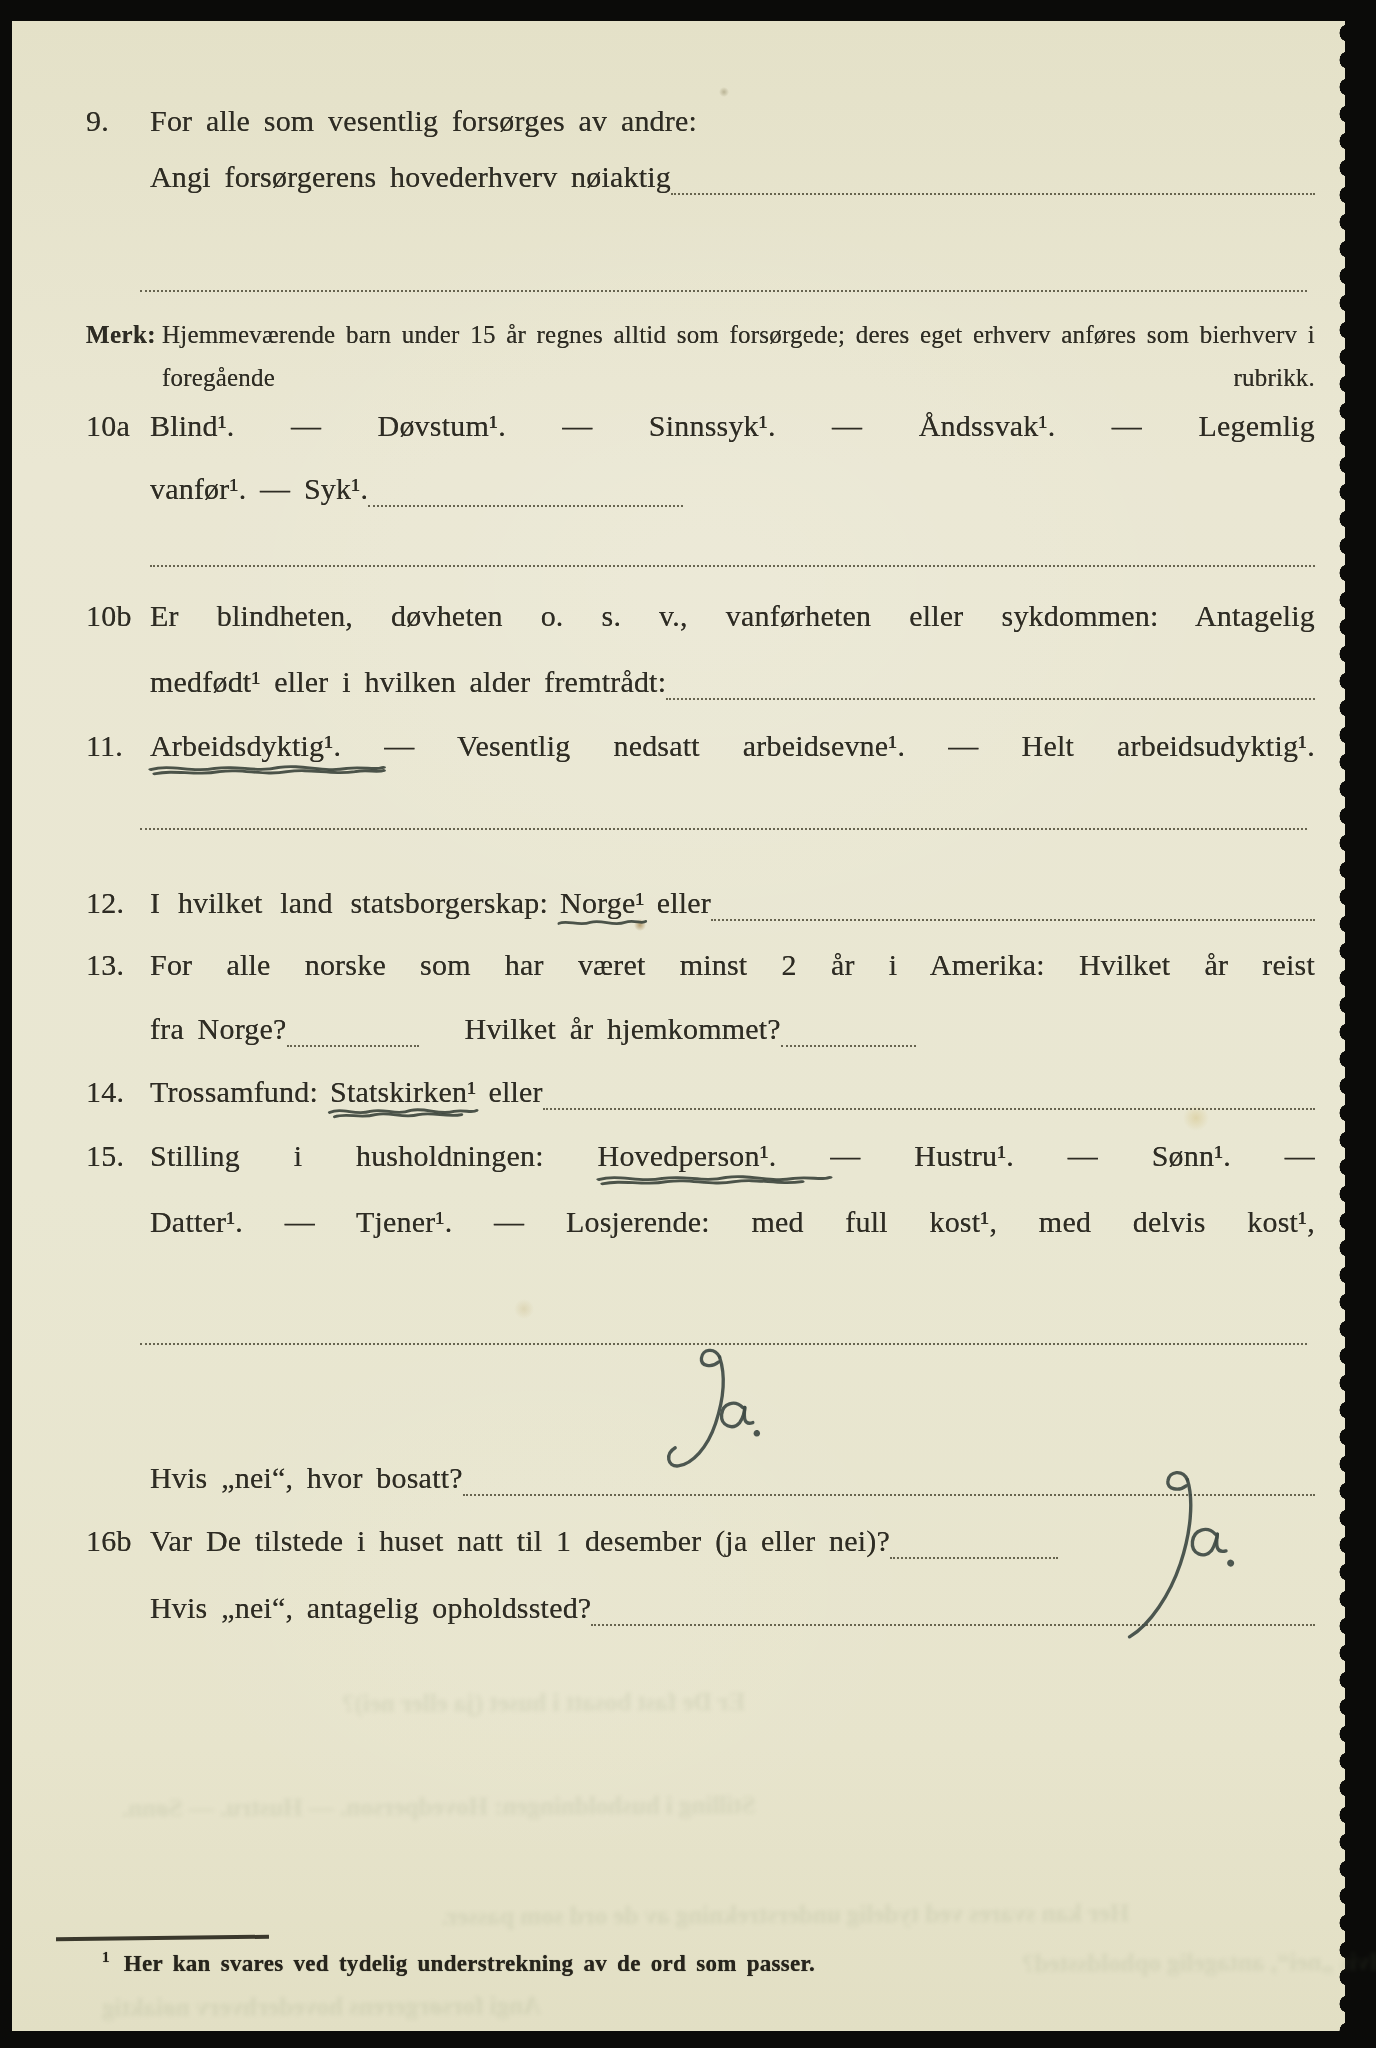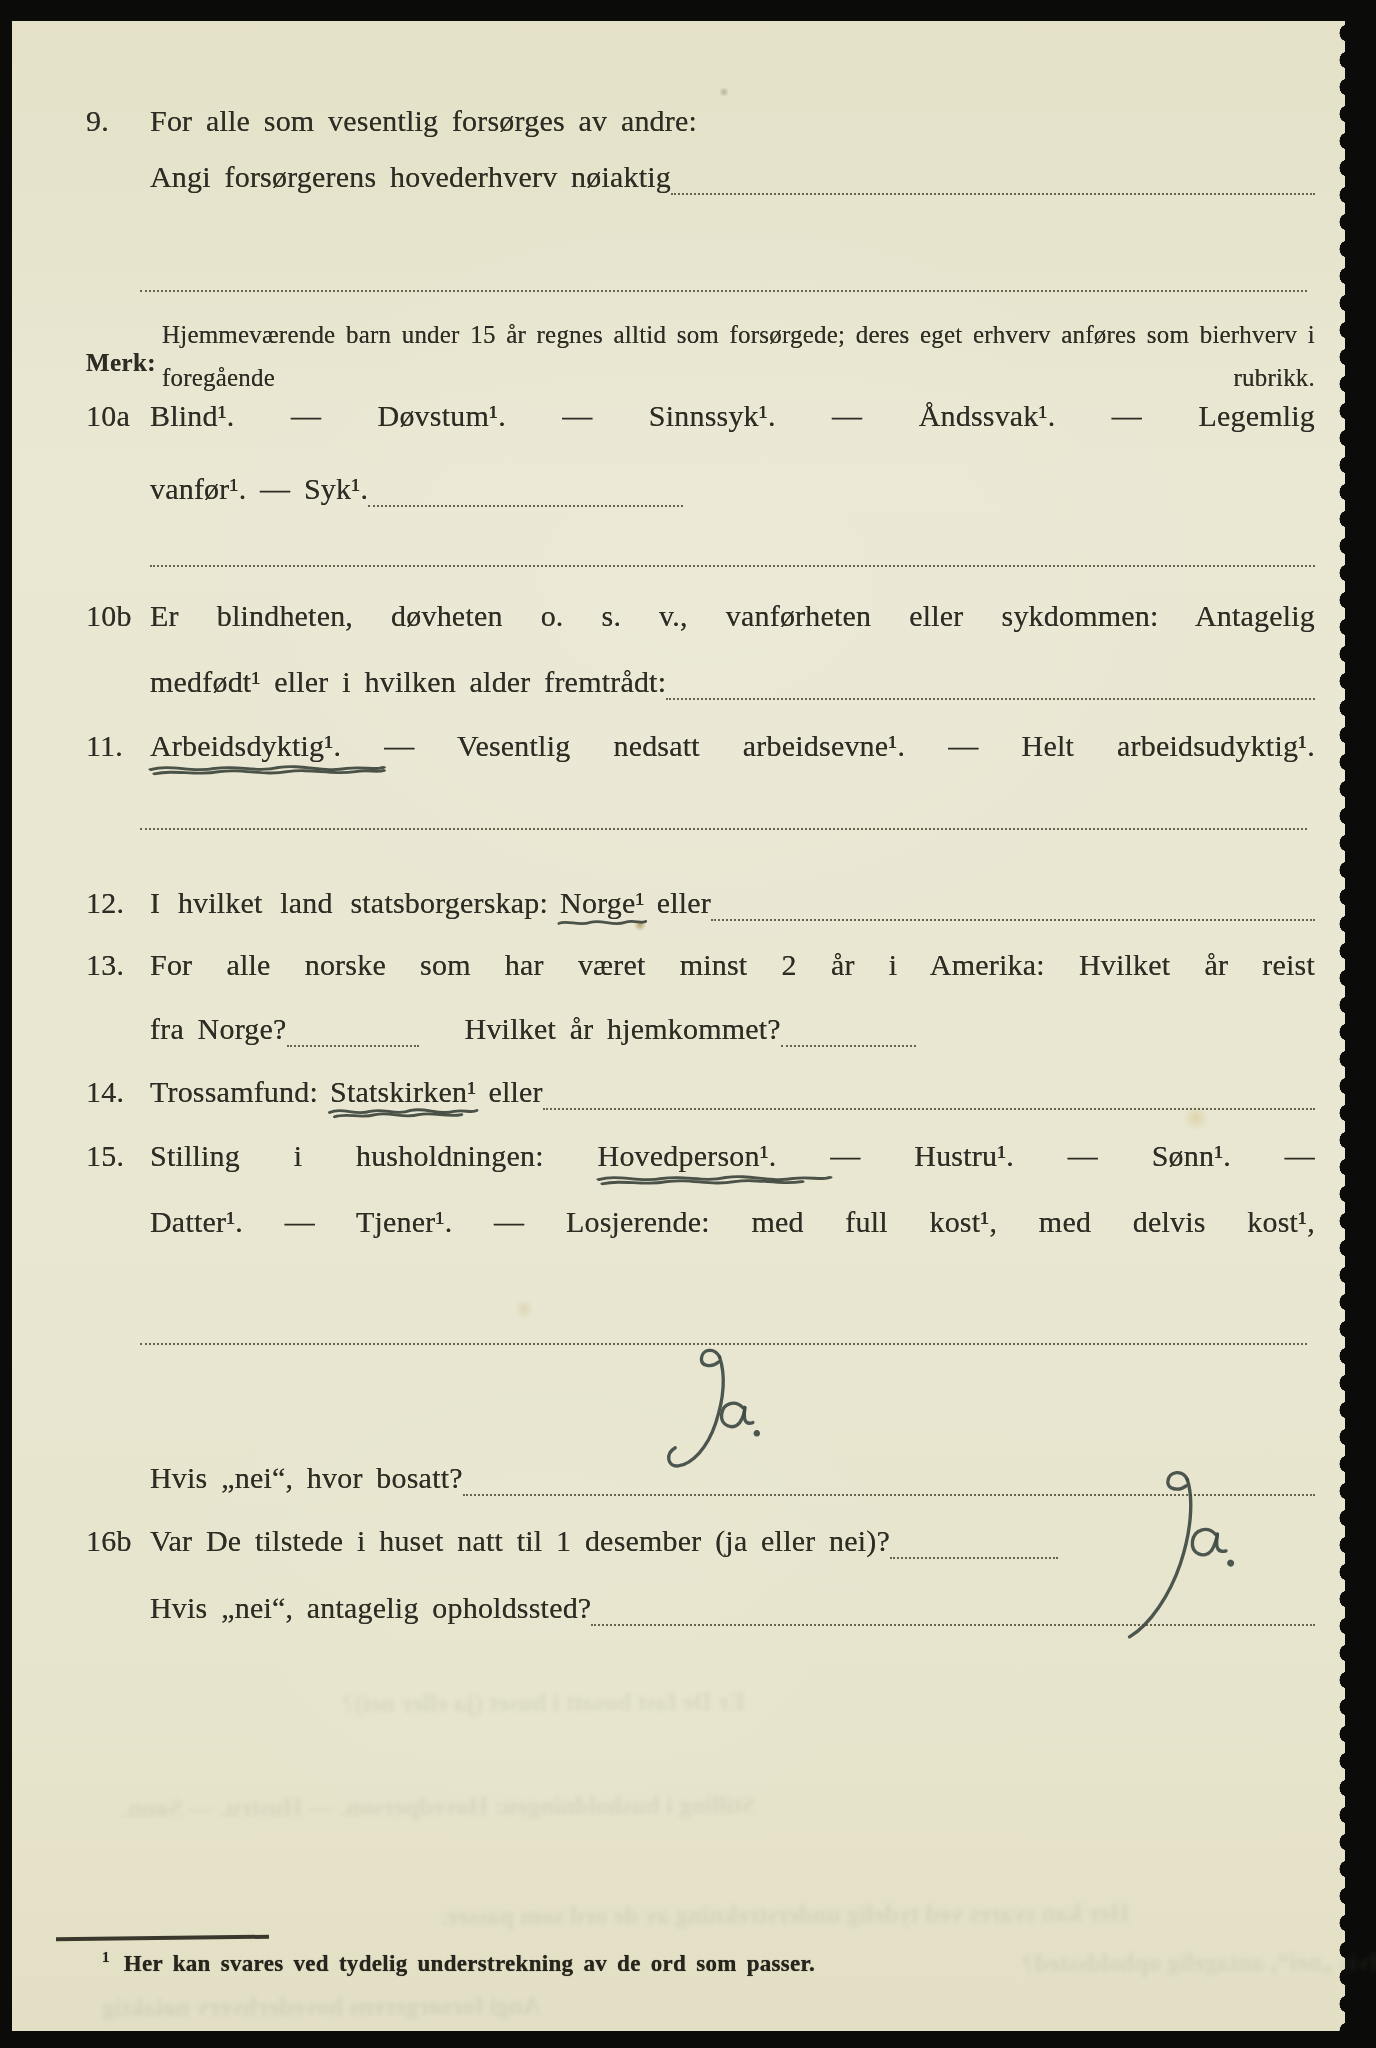--- a/index.html
+++ b/index.html
@@ -35,21 +35,21 @@
   .body{flex:1;display:flex;align-items:center;min-width:0;}
   .body.block{display:block;}
   .just{text-align:justify;text-align-last:justify;}
   .lead{height:33px;border-bottom:2.5px dotted #514e3a;opacity:.85;}
   .grow{flex:1 1 auto;}
   .spacer{border:none;}
   .seg{white-space:nowrap;}
   .gap{display:inline-block;width:12px;}
   .dotline{position:absolute;left:128px;width:1167px;height:0;border-top:2.5px dotted #514e3a;opacity:.85;}
   .merkrow{font-size:25px;line-height:43px;word-spacing:3px;}
-  .merkrow .num{flex:0 0 90px;font-weight:bold;letter-spacing:.4px;margin-top:28px;}
+  .merkrow .num{flex:0 0 90px;font-weight:bold;letter-spacing:.4px;}
   .hw-ul{position:relative;white-space:nowrap;}
   .hw-ul svg{position:absolute;left:-3px;top:33px;width:calc(100% + 6px);height:15px;overflow:visible;}
   .hw-ul path{fill:none;stroke:#3a423a;stroke-width:2.6;stroke-linecap:round;opacity:.9;}
   .ja{position:absolute;z-index:3;}
   .ja svg{display:block;overflow:visible;}
   .ja path{fill:none;stroke:#3e4a44;stroke-width:3.3;stroke-linecap:round;opacity:.92;}
   .sr{position:absolute;width:1px;height:1px;overflow:hidden;opacity:0;pointer-events:none;}
   .footrule{position:absolute;left:44px;top:1915px;width:213px;height:4px;background:#3a382c;transform:rotate(-.7deg);box-shadow:0 -4px 0 -2px rgba(58,56,44,.45);}
   .footnote{position:absolute;left:90px;top:1928px;font-size:23px;font-weight:bold;color:#26241c;letter-spacing:.3px;word-spacing:4px;text-shadow:0 0 .8px rgba(30,28,20,.8);text-align:center;}
   .footnote sup{font-size:15px;margin-right:14px;}
@@ -77,21 +77,21 @@
       <div class="lead grow"></div>
     </div>
   </div>
   <div class="dotline" style="top:269px"></div>
 
   <div class="row merkrow" style="top:292px">
     <div class="num"><span>Merk:</span></div>
     <div class="body block just">Hjemmeværende barn under 15 år regnes alltid som forsørgede; deres eget erhverv anføres som bierhverv i foregående rubrikk.</div>
   </div>
 
-  <div class="row" style="top:375px">
+  <div class="row" style="top:385px">
     <div class="num">10a</div>
     <div class="body block just">Blind¹. — Døvstum¹. — Sinnssyk¹. — Åndssvak¹. — Legemlig</div>
   </div>
   <div class="row" style="top:448px">
     <div class="num"></div>
     <div class="body">
       <span class="seg">vanfør¹. — Syk¹.</span>
       <div class="lead" style="flex:0 0 315px"></div>
       <div class="spacer grow"></div>
     </div>

